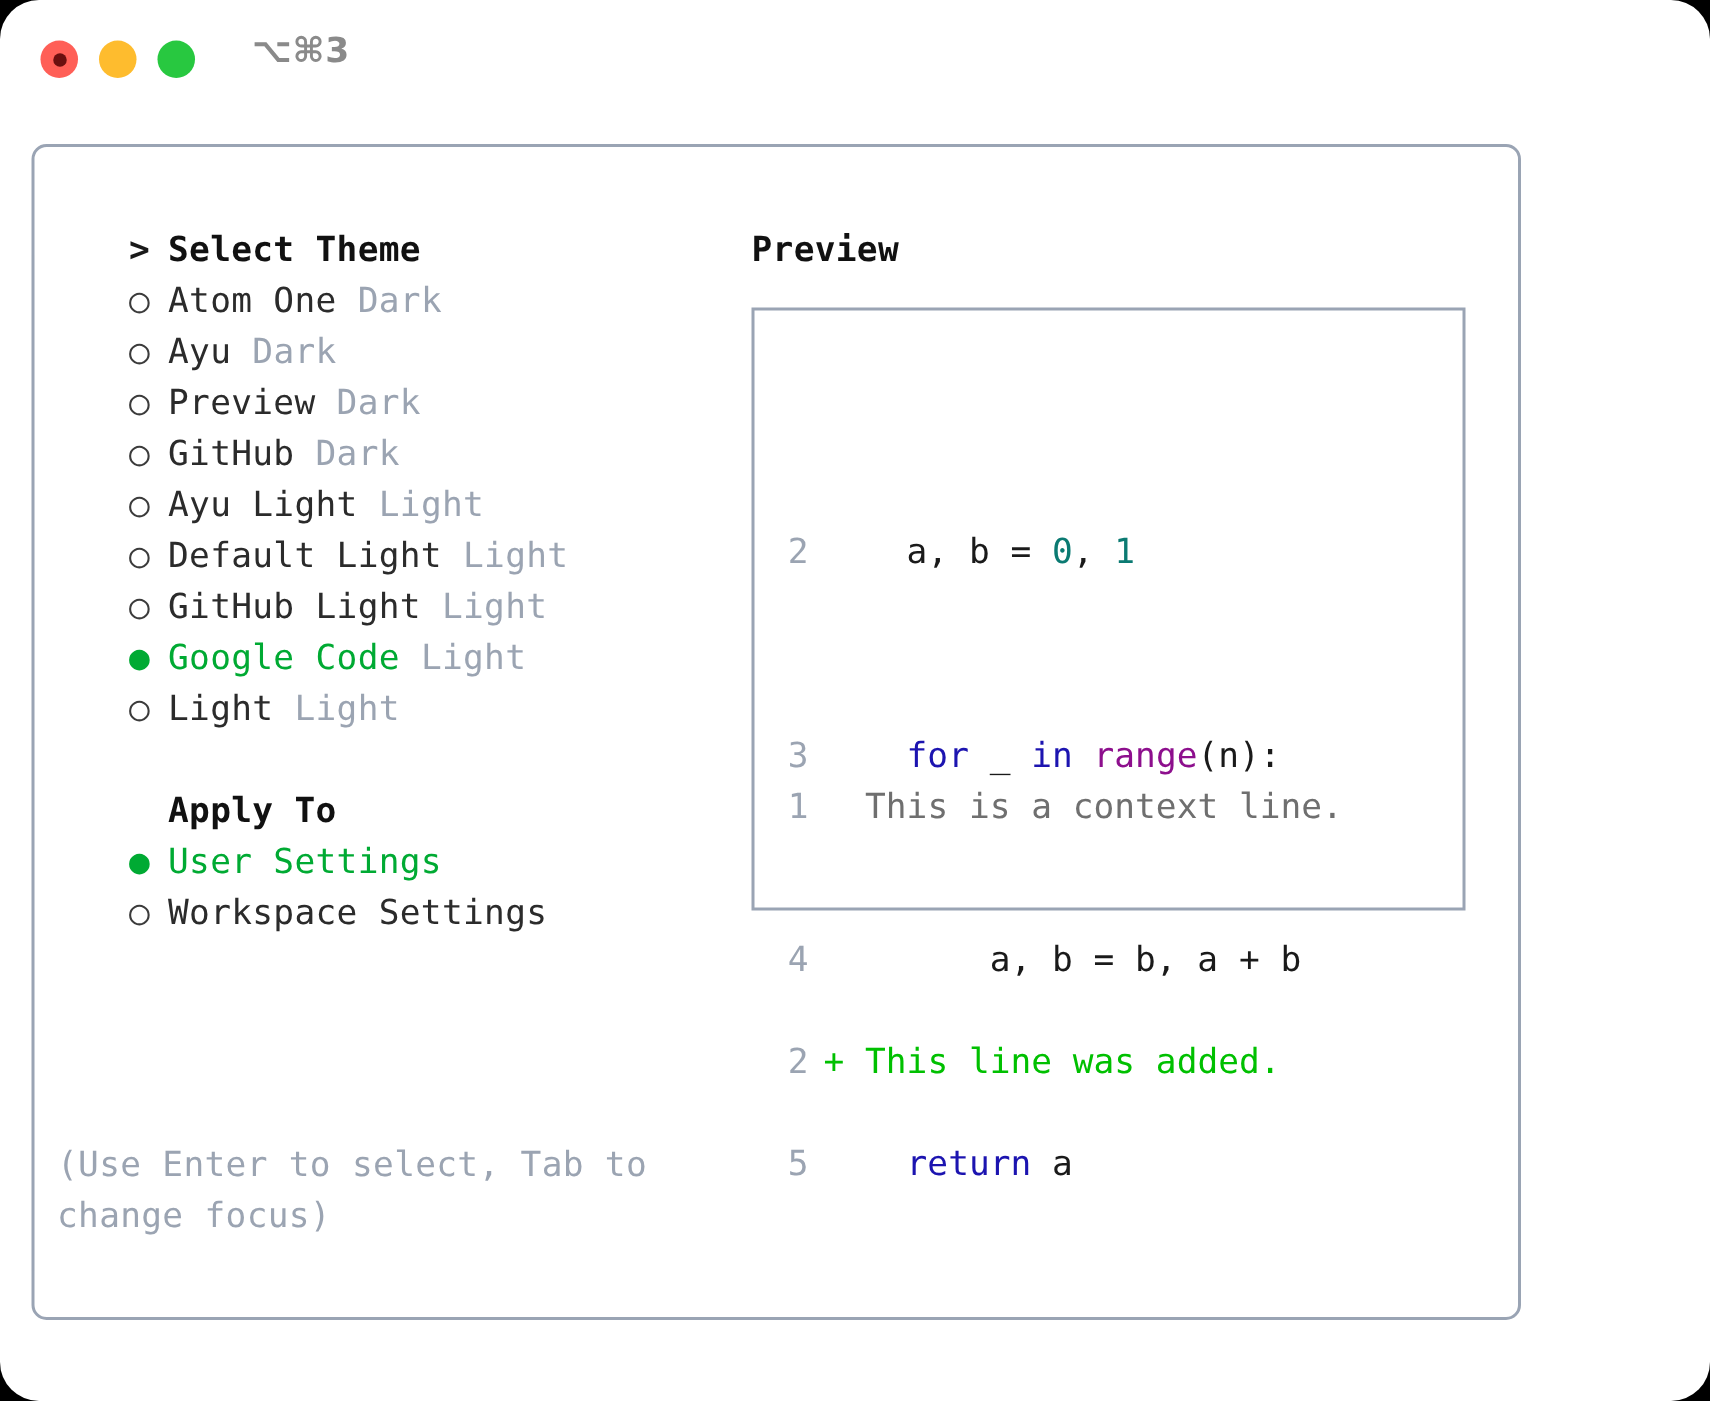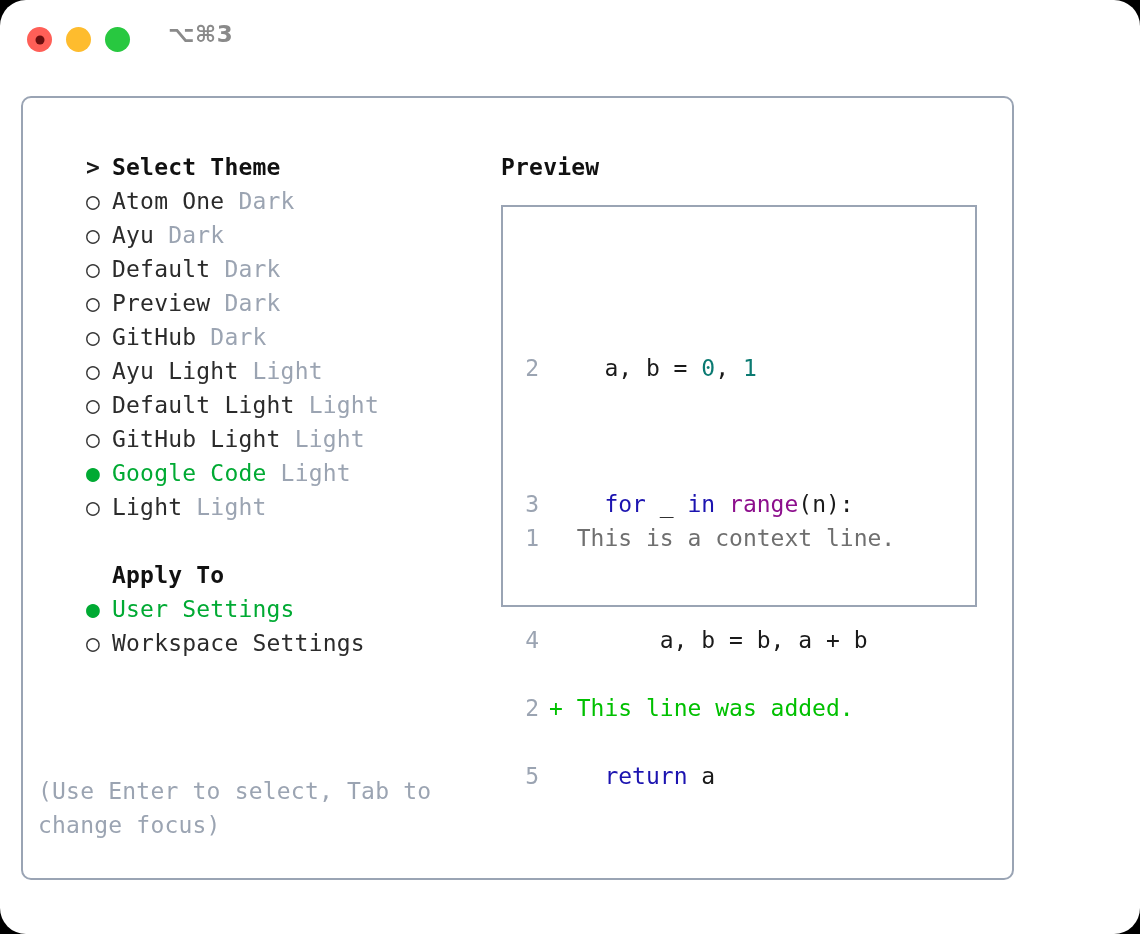--- a/index.html
+++ b/index.html
@@ -116,21 +116,21 @@
   .label        { color: #2b2b2b; }
   .label.header { font-weight: 700; color: #111111; }
   .label.sel    { color: #00aa33; }
   .tagword      { color: #9ba4b2; }
 
   .spacer-row { height: 34px; }
 
   #hint-text {
     position: absolute;
     left: 15px;
-    top: 676px;
+    top: 662px;
     width: 420px;
     font-size: 23px;
     line-height: 34px;
     color: #9ba4b2;
     letter-spacing: 0.2px;
   }
 
   
   #preview-column {
     position: absolute;
@@ -214,23 +214,20 @@
 
 
       <div class="row">
         <span class="marker empty">○</span><span class="label">Atom One</span><span> </span><span class="tagword">Dark</span>
       </div>
 
       <div class="row">
         <span class="marker empty">○</span><span class="label">Ayu</span><span> </span><span class="tagword">Dark</span>
       </div>
 
-      <div class="row">
-        <span class="marker empty">○</span><span class="label">Default</span><span> </span><span class="tagword">Dark</span>
-      </div>
 
       <div class="row">
         <span class="marker empty">○</span><span class="label">Preview</span><span> </span><span class="tagword">Dark</span>
       </div>
 
       <div class="row">
         <span class="marker empty">○</span><span class="label">GitHub</span><span> </span><span class="tagword">Dark</span>
       </div>
 
 

